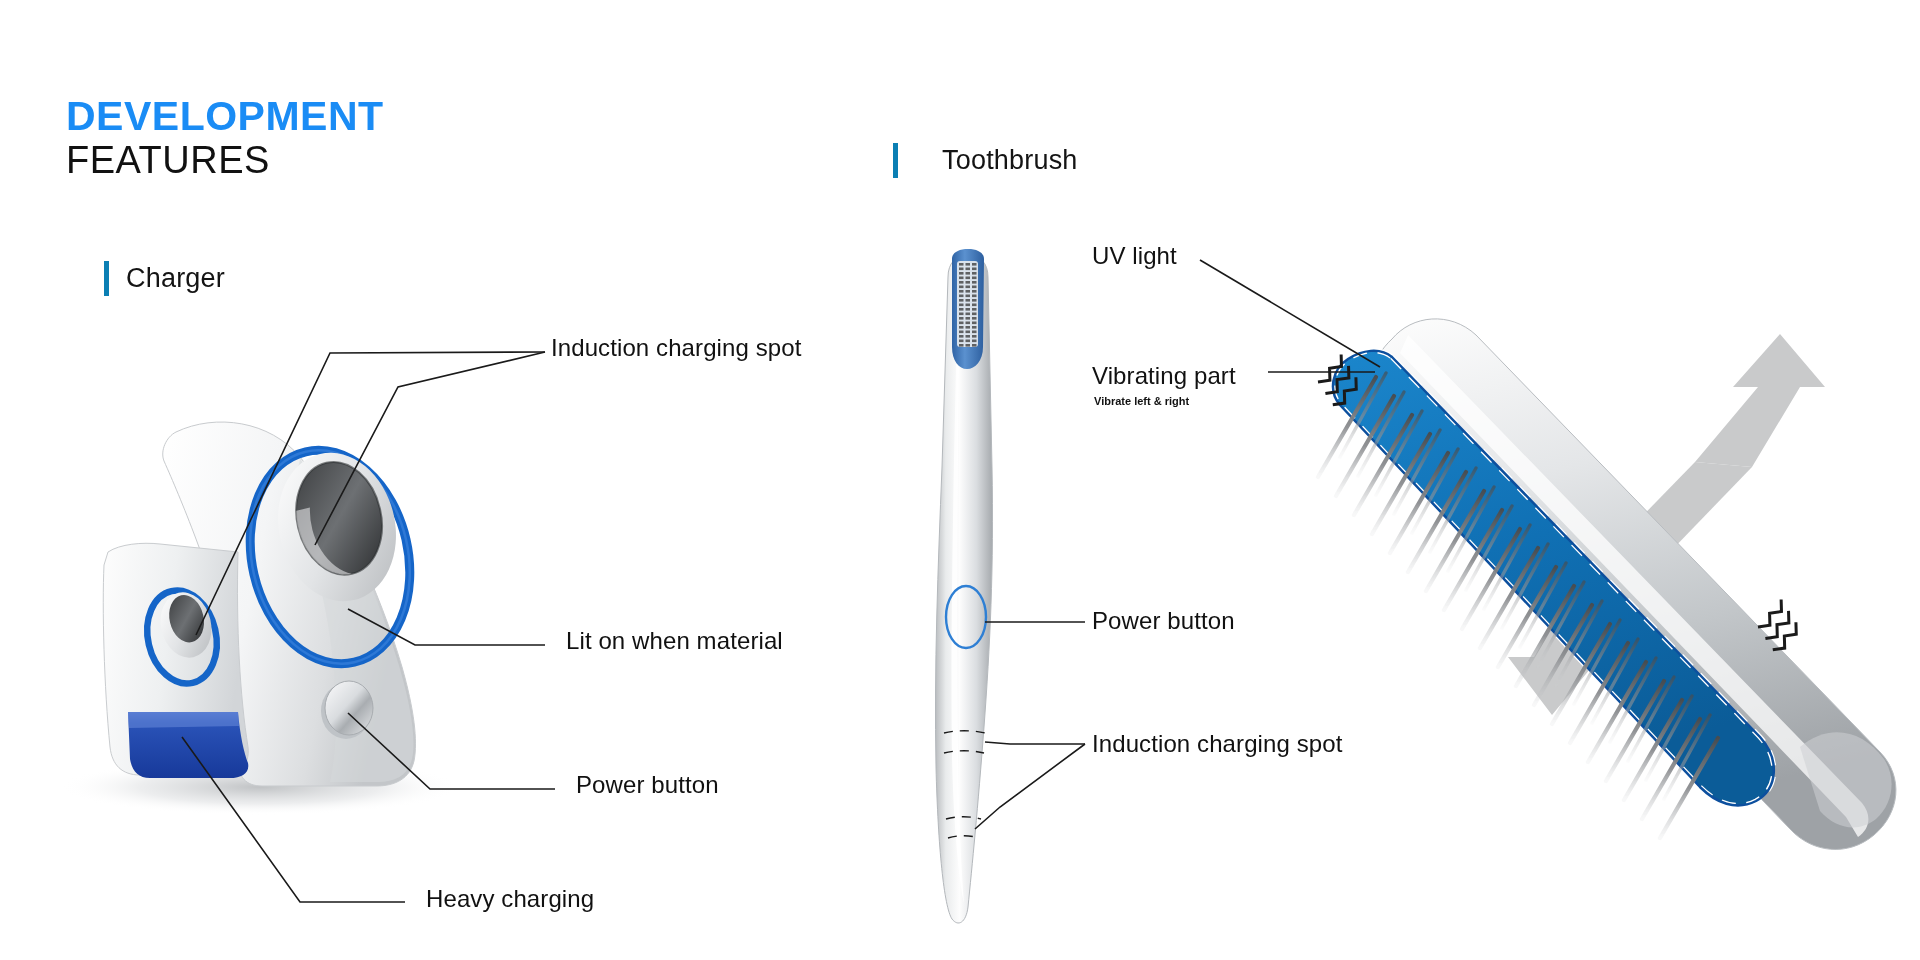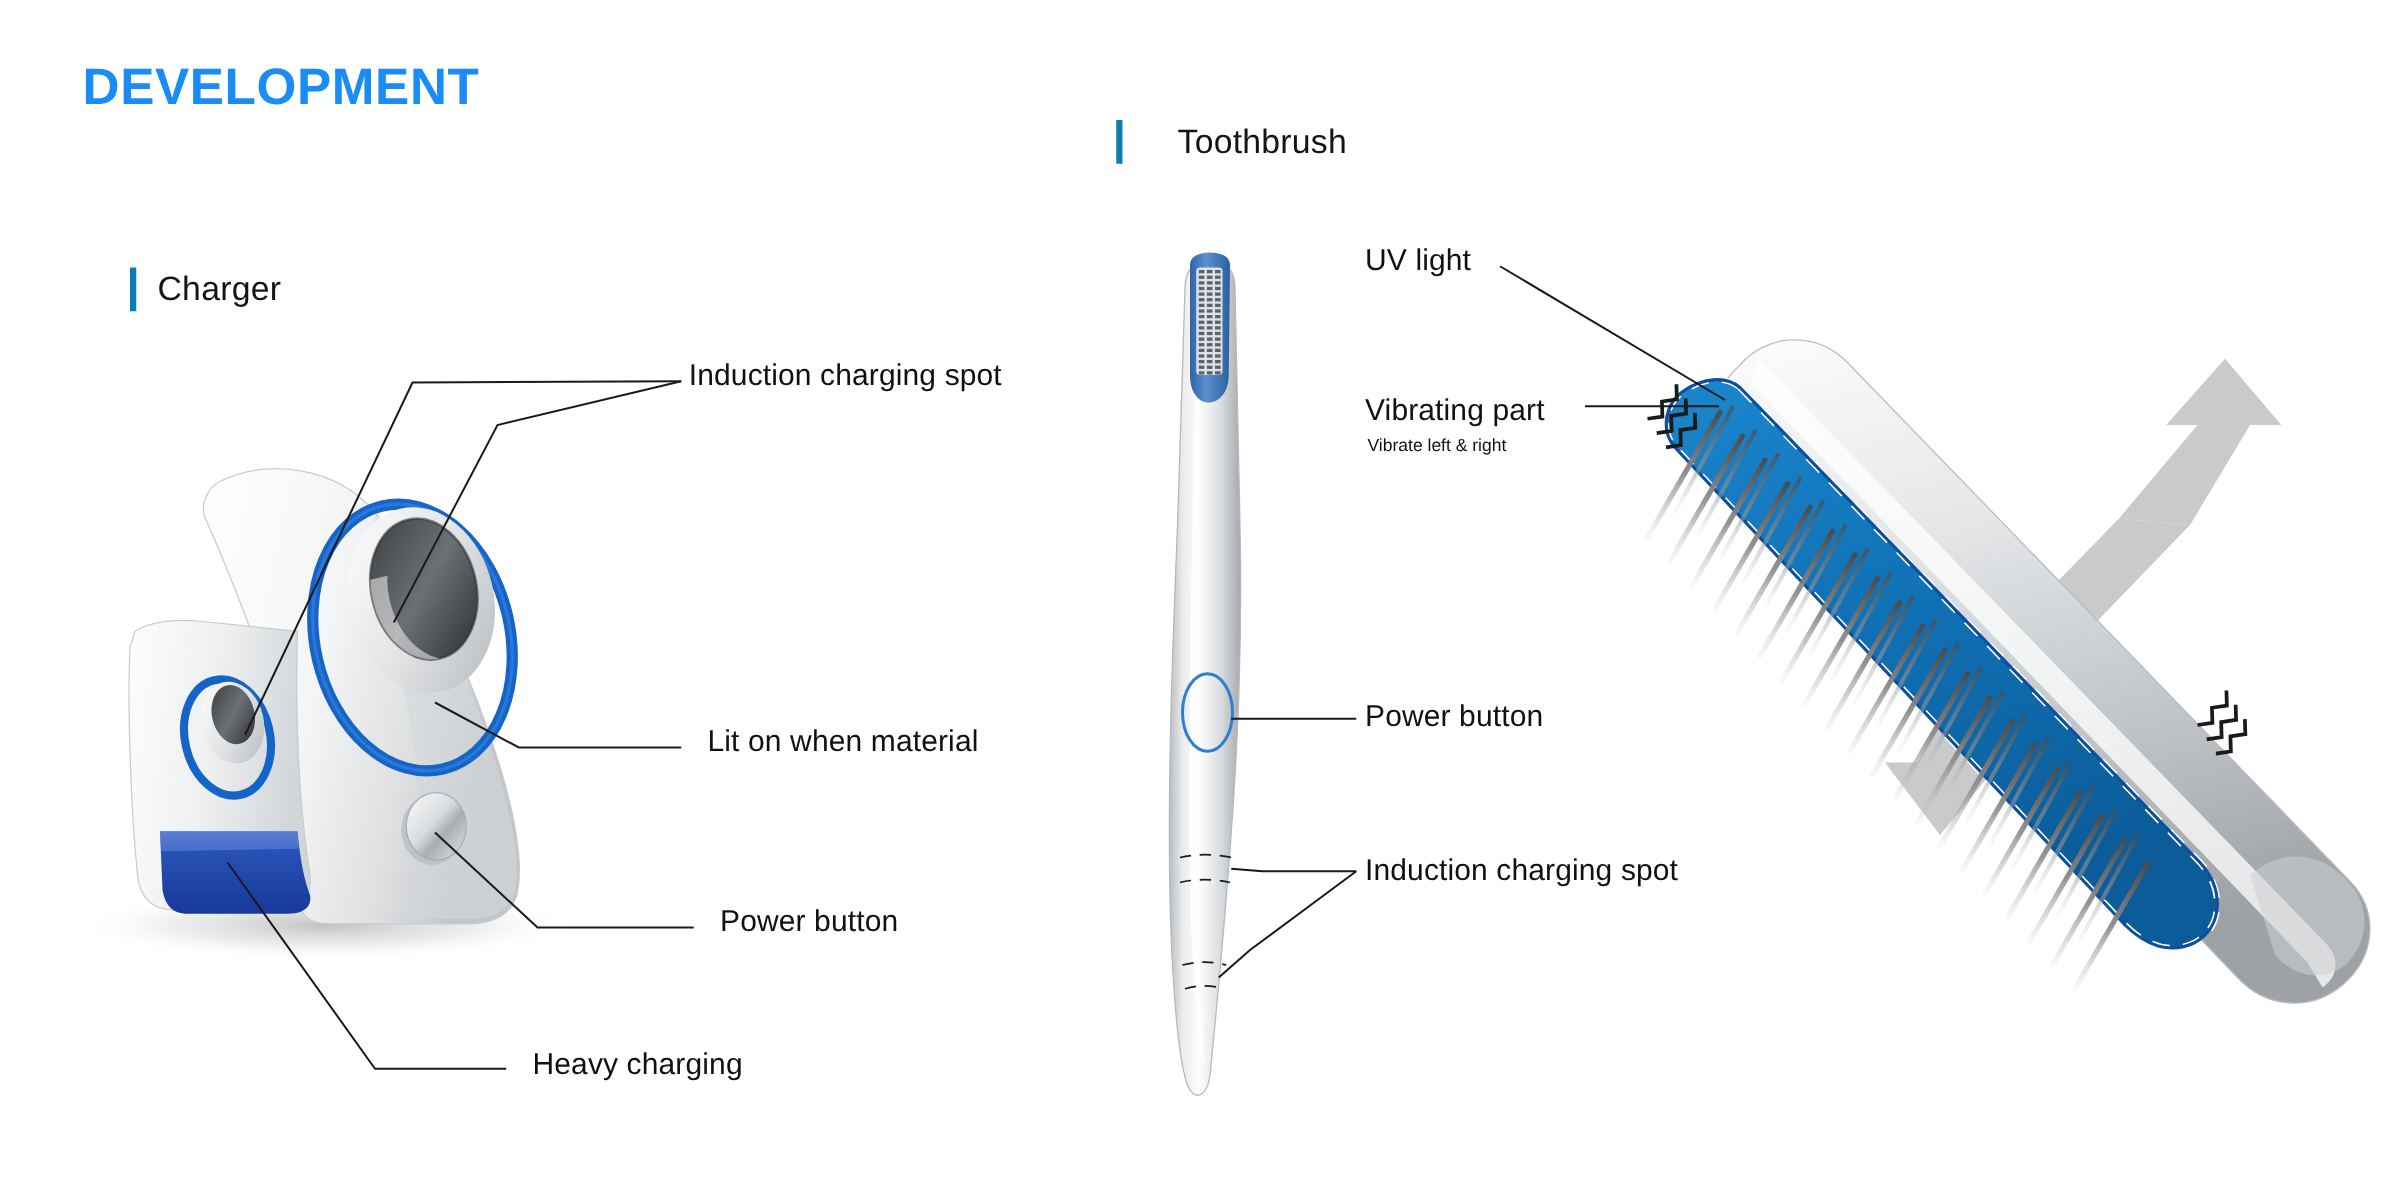--- a/index.html
+++ b/index.html
@@ -4,21 +4,21 @@
 <style>
   html,body{margin:0;padding:0;}
   body{
     width:1920px;height:960px;
     background:#ffffff;
     font-family:"Liberation Sans", sans-serif;
     color:#111;
     overflow:hidden;
     position:relative;
   }
-  .slide{position:absolute;inset:0;}
+  .slide{position:absolute;inset:0;margin-top:47px;}
 
   
   .title-block{position:absolute;left:66px;top:48px;}
   .title-main{
     font-size:41px;font-weight:700;letter-spacing:.5px;
     color:#1a8cf5;line-height:1.03;
   }
   .title-sub{
     font-size:38px;font-weight:400;letter-spacing:.5px;
     color:#111;line-height:1.12;margin-top:2px;
@@ -26,32 +26,33 @@
 
   
   .section-head{position:absolute;display:flex;align-items:center;gap:17px;}
   .accent-bar{width:5px;height:35px;background:#0b7fb4;display:block;border-radius:0;}
   .section-label{font-size:27px;font-weight:400;color:#141414;letter-spacing:.2px;}
   #head-charger{left:104px;top:214px;text-align:center;}
   #head-toothbrush{left:893px;top:96px;gap:44px;}
 
   
   .callout{position:absolute;font-size:24px;color:#111;white-space:nowrap;letter-spacing:.1px;}
-  .callout.small{font-size:14px;font-weight:400;letter-spacing:0;}
+  .callout.small{font-size:11px;font-weight:700;letter-spacing:0;}
 
   
   svg.layer{position:absolute;left:0;top:0;width:1920px;height:960px;pointer-events:none;}
 </style>
 </head>
 <body>
 
 <div class="slide">
 
   <div class="title-block">
     <div class="title-main">DEVELOPMENT</div>
+    <div class="title-sub">FEATURES</div>
   </div>
 
   <div class="section-head" id="head-charger">
     <span class="accent-bar"></span>
     <span class="section-label">Charger</span>
   </div>
 
   <div class="section-head" id="head-toothbrush">
     <span class="accent-bar"></span>
     <span class="section-label">Toothbrush</span>

